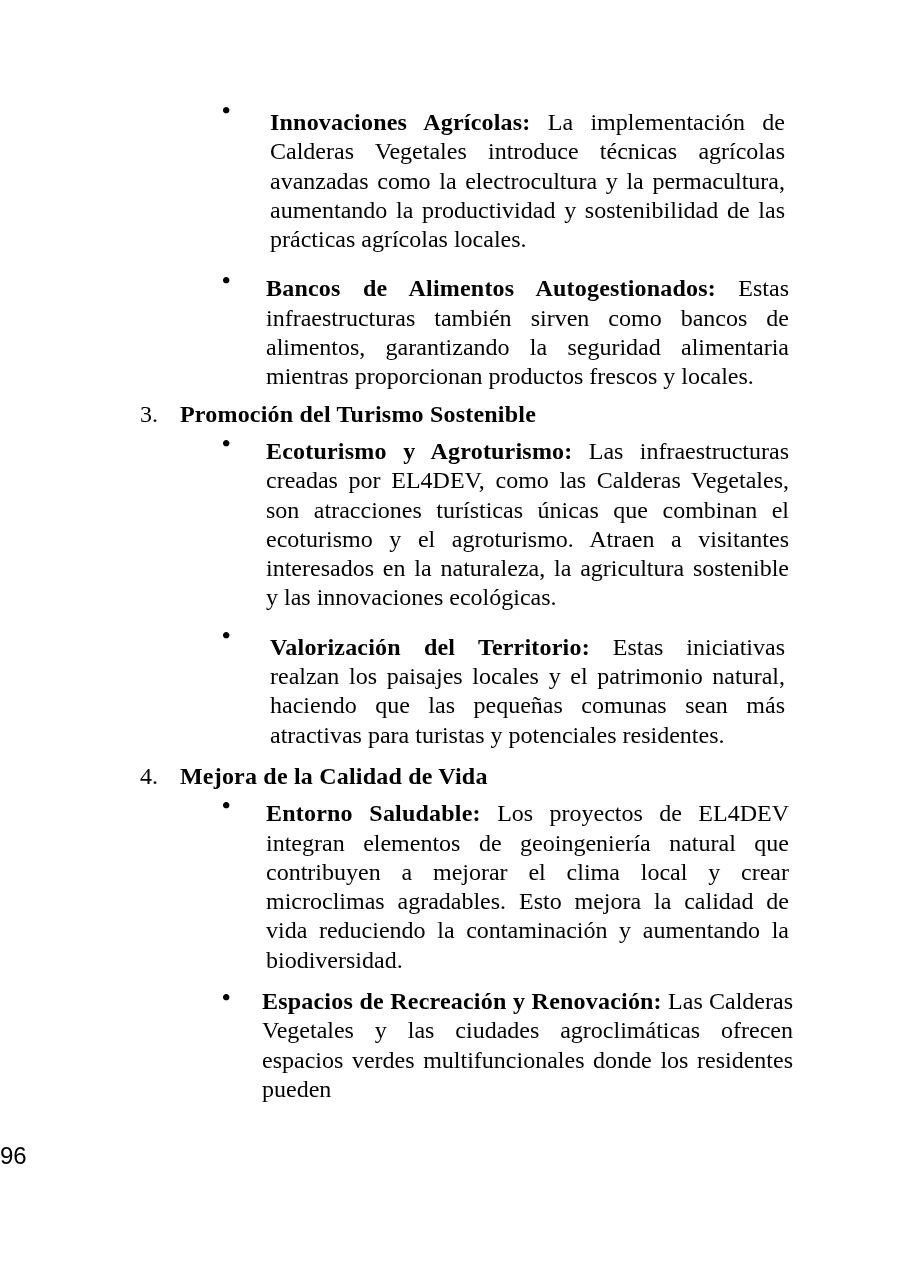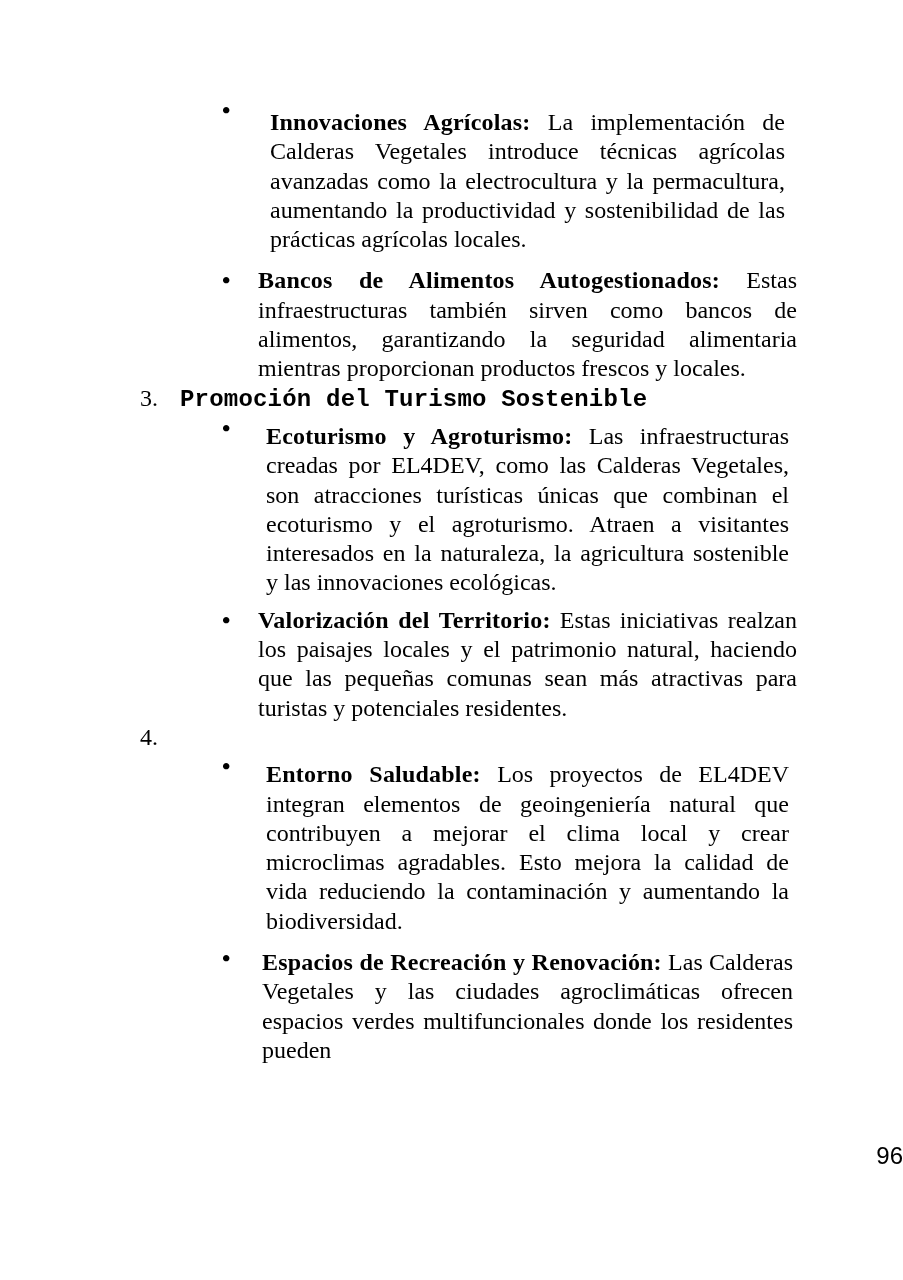--- a/index.html
+++ b/index.html
@@ -30,21 +30,20 @@
     align-items: baseline;
   }
   .heading-number {
     flex: 0 0 40px;
     width: 40px;
     font-weight: normal;
   }
   .heading-title {
     font-weight: bold;
     letter-spacing: 0.2px;
-    font-family: Liberation Mono, monospace;
   }
   .bullet-item {
     display: flex;
     margin-left: 82px;
   }
   .bullet-marker {
     flex: 0 0 36px;
     width: 36px;
     font-weight: bold;
   }
@@ -55,60 +54,61 @@
   }
   .lead {
     font-weight: bold;
     letter-spacing: 0.2px;
   }
   .page-number {
     position: absolute;
     left: 0;
     right: 0;
     top: 1142px;
-    text-align: right;
+    text-align: left;
     font-family: "Liberation Sans", sans-serif;
     font-size: 24px;
     line-height: 28px;
     color: #000000;
   }
 </style>
 </head>
 <body>
 
 <div class="page">
   <div class="content">
 
     <div class="bullet-item">
       <span class="bullet-marker">•</span>
       <p class="bullet-body" style="margin:12px"><span class="lead">Innovaciones Agrícolas:</span> <span>La implementación de Calderas Vegetales introduce técnicas agrícolas avanzadas como la electrocultura y la permacultura, aumentando la productividad y sostenibilidad de las prácticas agrícolas locales.</span></p>
     </div>
 
     <div class="bullet-item">
       <span class="bullet-marker">•</span>
-      <p class="bullet-body" style="margin:0"><span class="lead">Bancos de Alimentos Autogestionados:</span> <span>Estas infraestructuras también sirven como bancos de alimentos, garantizando la seguridad alimentaria mientras proporcionan productos frescos y locales.</span></p>
+      <p class="bullet-body" style="margin:8px"><span class="lead">Bancos de Alimentos Autogestionados:</span> <span>Estas infraestructuras también sirven como bancos de alimentos, garantizando la seguridad alimentaria mientras proporcionan productos frescos y locales.</span></p>
     </div>
 
     <div class="heading-item">
       <span class="heading-number">3.</span>
       <span class="heading-title">Promoción del Turismo Sostenible</span>
     </div>
 
     <div class="bullet-item">
       <span class="bullet-marker">•</span>
       <p class="bullet-body" style="margin:8px"><span class="lead">Ecoturismo y Agroturismo:</span> <span>Las infraestructuras creadas por EL4DEV, como las Calderas Vegetales, son atracciones turísticas únicas que combinan el ecoturismo y el agroturismo. Atraen a visitantes interesados en la naturaleza, la agricultura sostenible y las innovaciones ecológicas.</span></p>
     </div>
 
     <div class="bullet-item">
       <span class="bullet-marker">•</span>
-      <p class="bullet-body" style="margin:0"><span class="lead">Valorización del Territorio:</span> <span>Estas iniciativas realzan los paisajes locales y el patrimonio natural, haciendo que las pequeñas comunas sean más atractivas para turistas y potenciales residentes.</span></p>
+      <p class="bullet-body" style="margin:12px"><span class="lead">Valorización del Territorio:</span> <span>Estas iniciativas realzan los paisajes locales y el patrimonio natural, haciendo que las pequeñas comunas sean más atractivas para turistas y potenciales residentes.</span></p>
     </div>
 
     <div class="heading-item">
       <span class="heading-number">4.</span>
+      <span class="heading-title">Mejora de la Calidad de Vida</span>
     </div>
 
     <div class="bullet-item">
       <span class="bullet-marker">•</span>
       <p class="bullet-body" style="margin:8px"><span class="lead">Entorno Saludable:</span> <span>Los proyectos de EL4DEV integran elementos de geoingeniería natural que contribuyen a mejorar el clima local y crear microclimas agradables. Esto mejora la calidad de vida reduciendo la contaminación y aumentando la biodiversidad.</span></p>
     </div>
 
     <div class="bullet-item">
       <span class="bullet-marker">•</span>
       <p class="bullet-body" style="margin:4px"><span class="lead">Espacios de Recreación y Renovación:</span> <span>Las Calderas Vegetales y las ciudades agroclimáticas ofrecen espacios verdes multifuncionales donde los residentes pueden</span></p>

